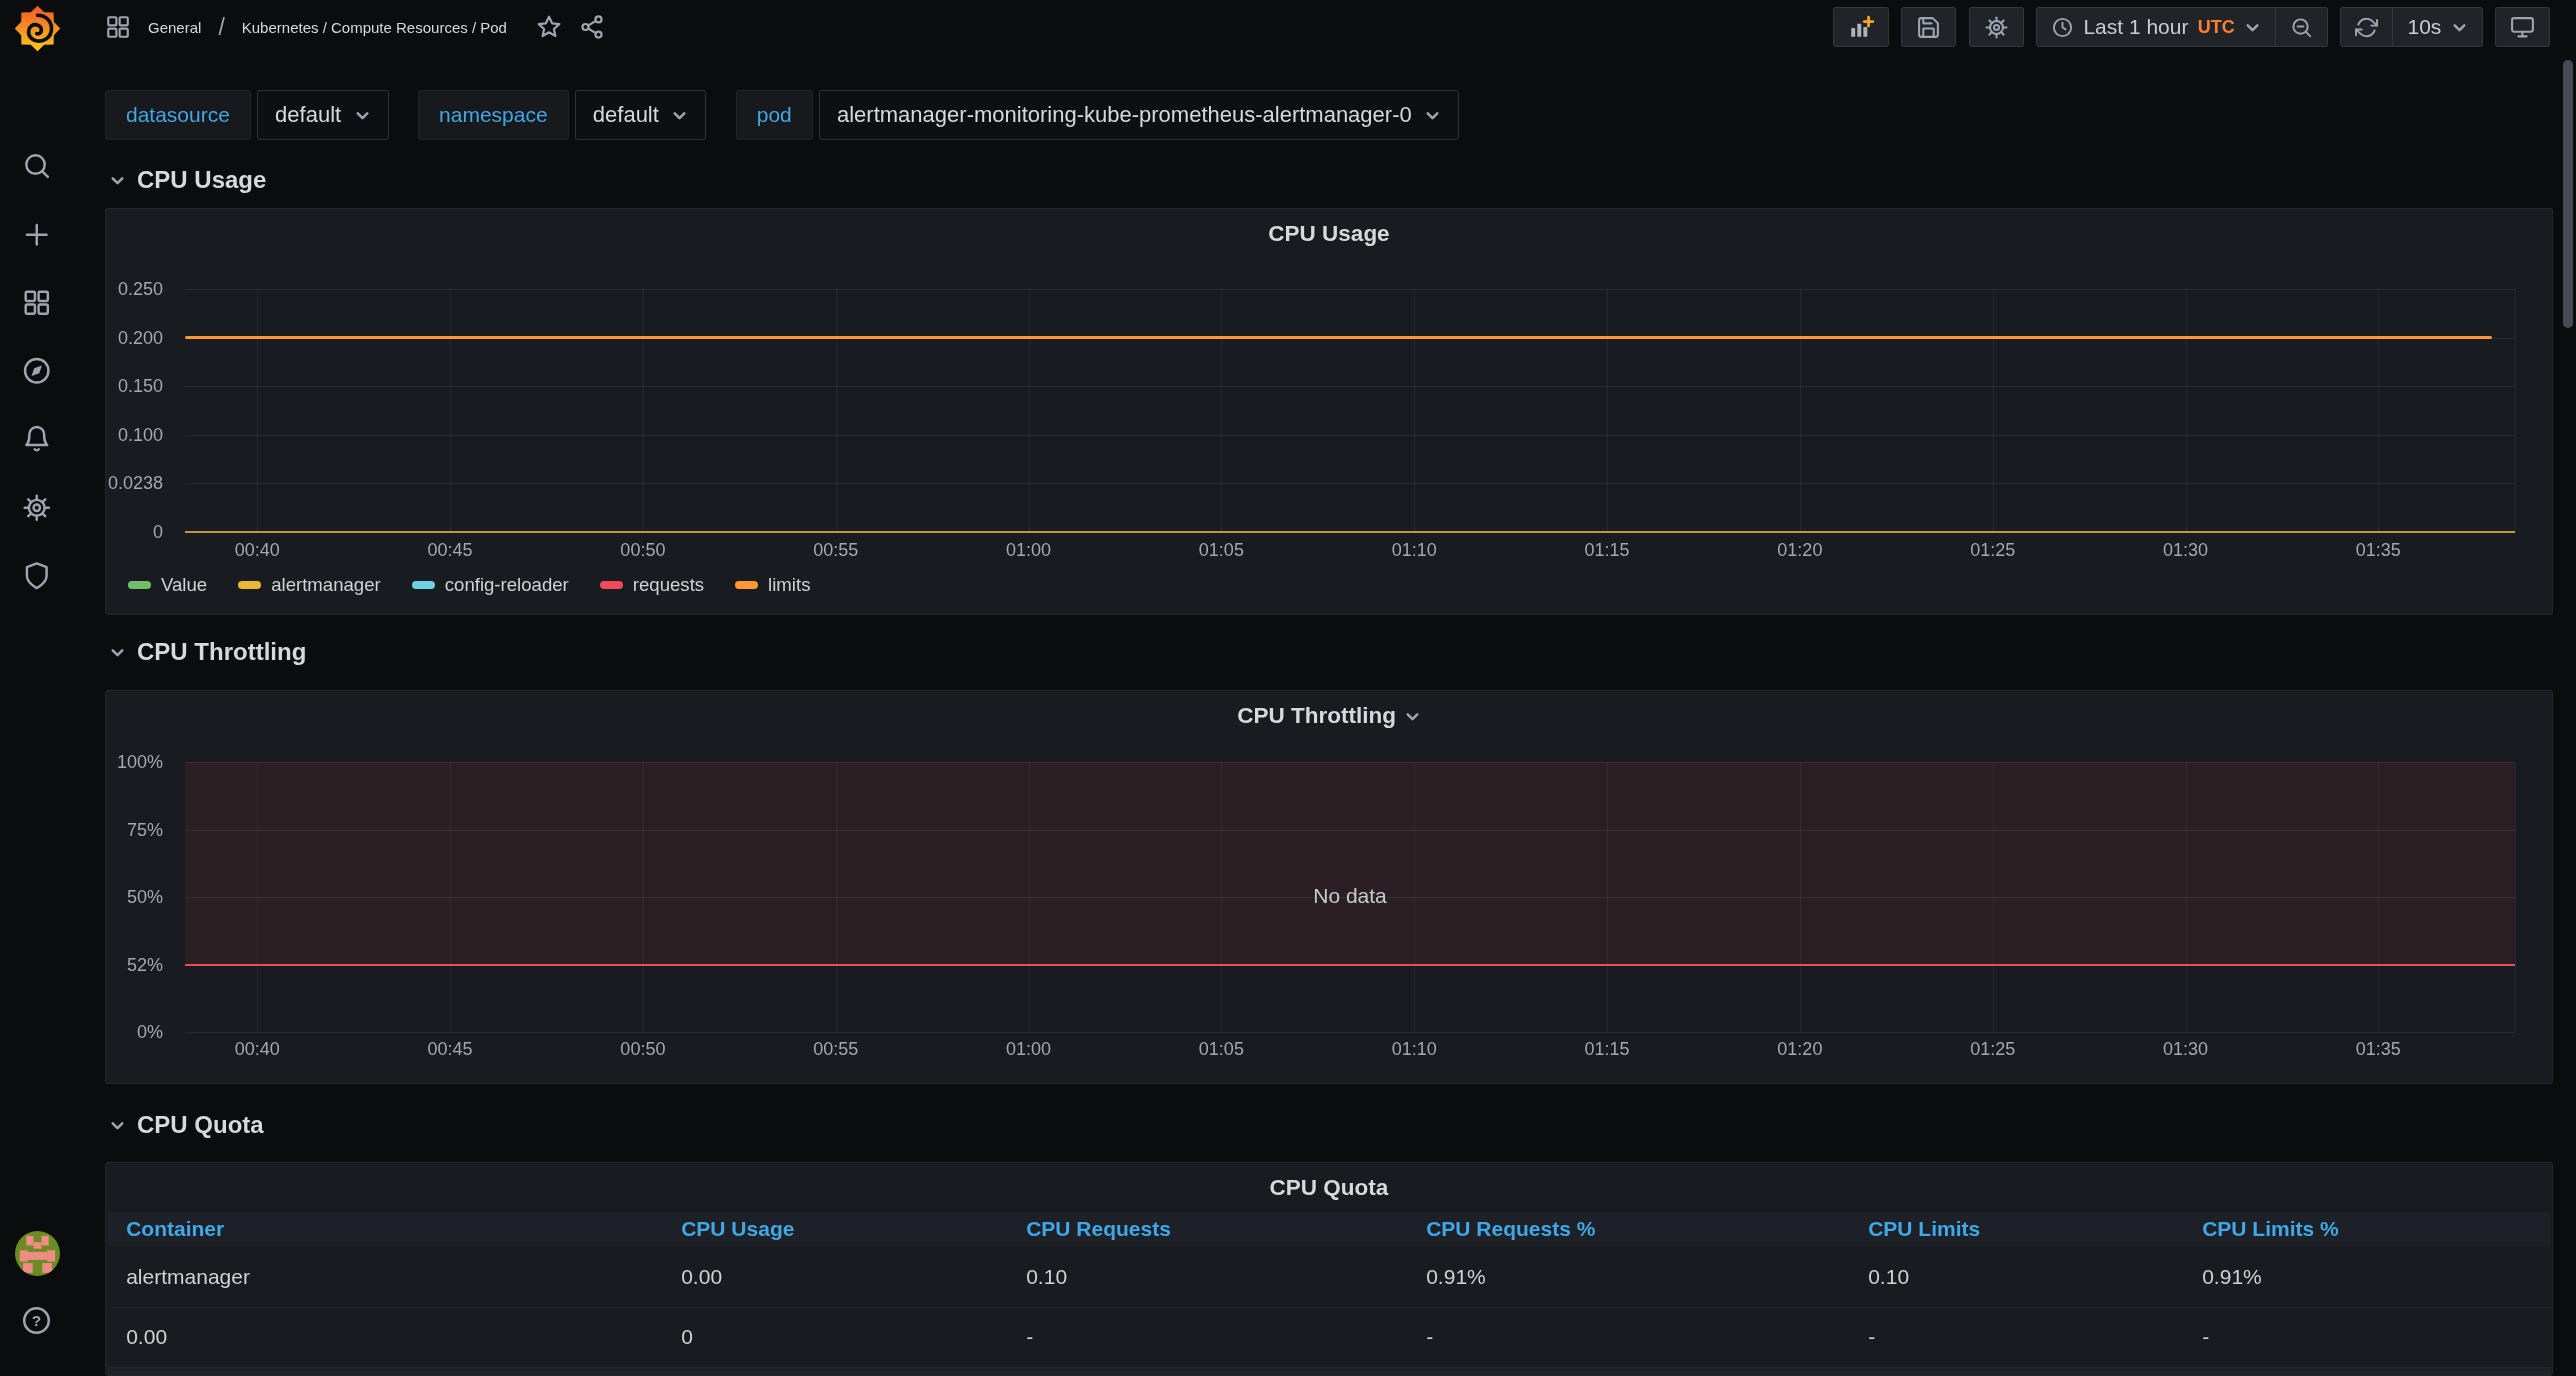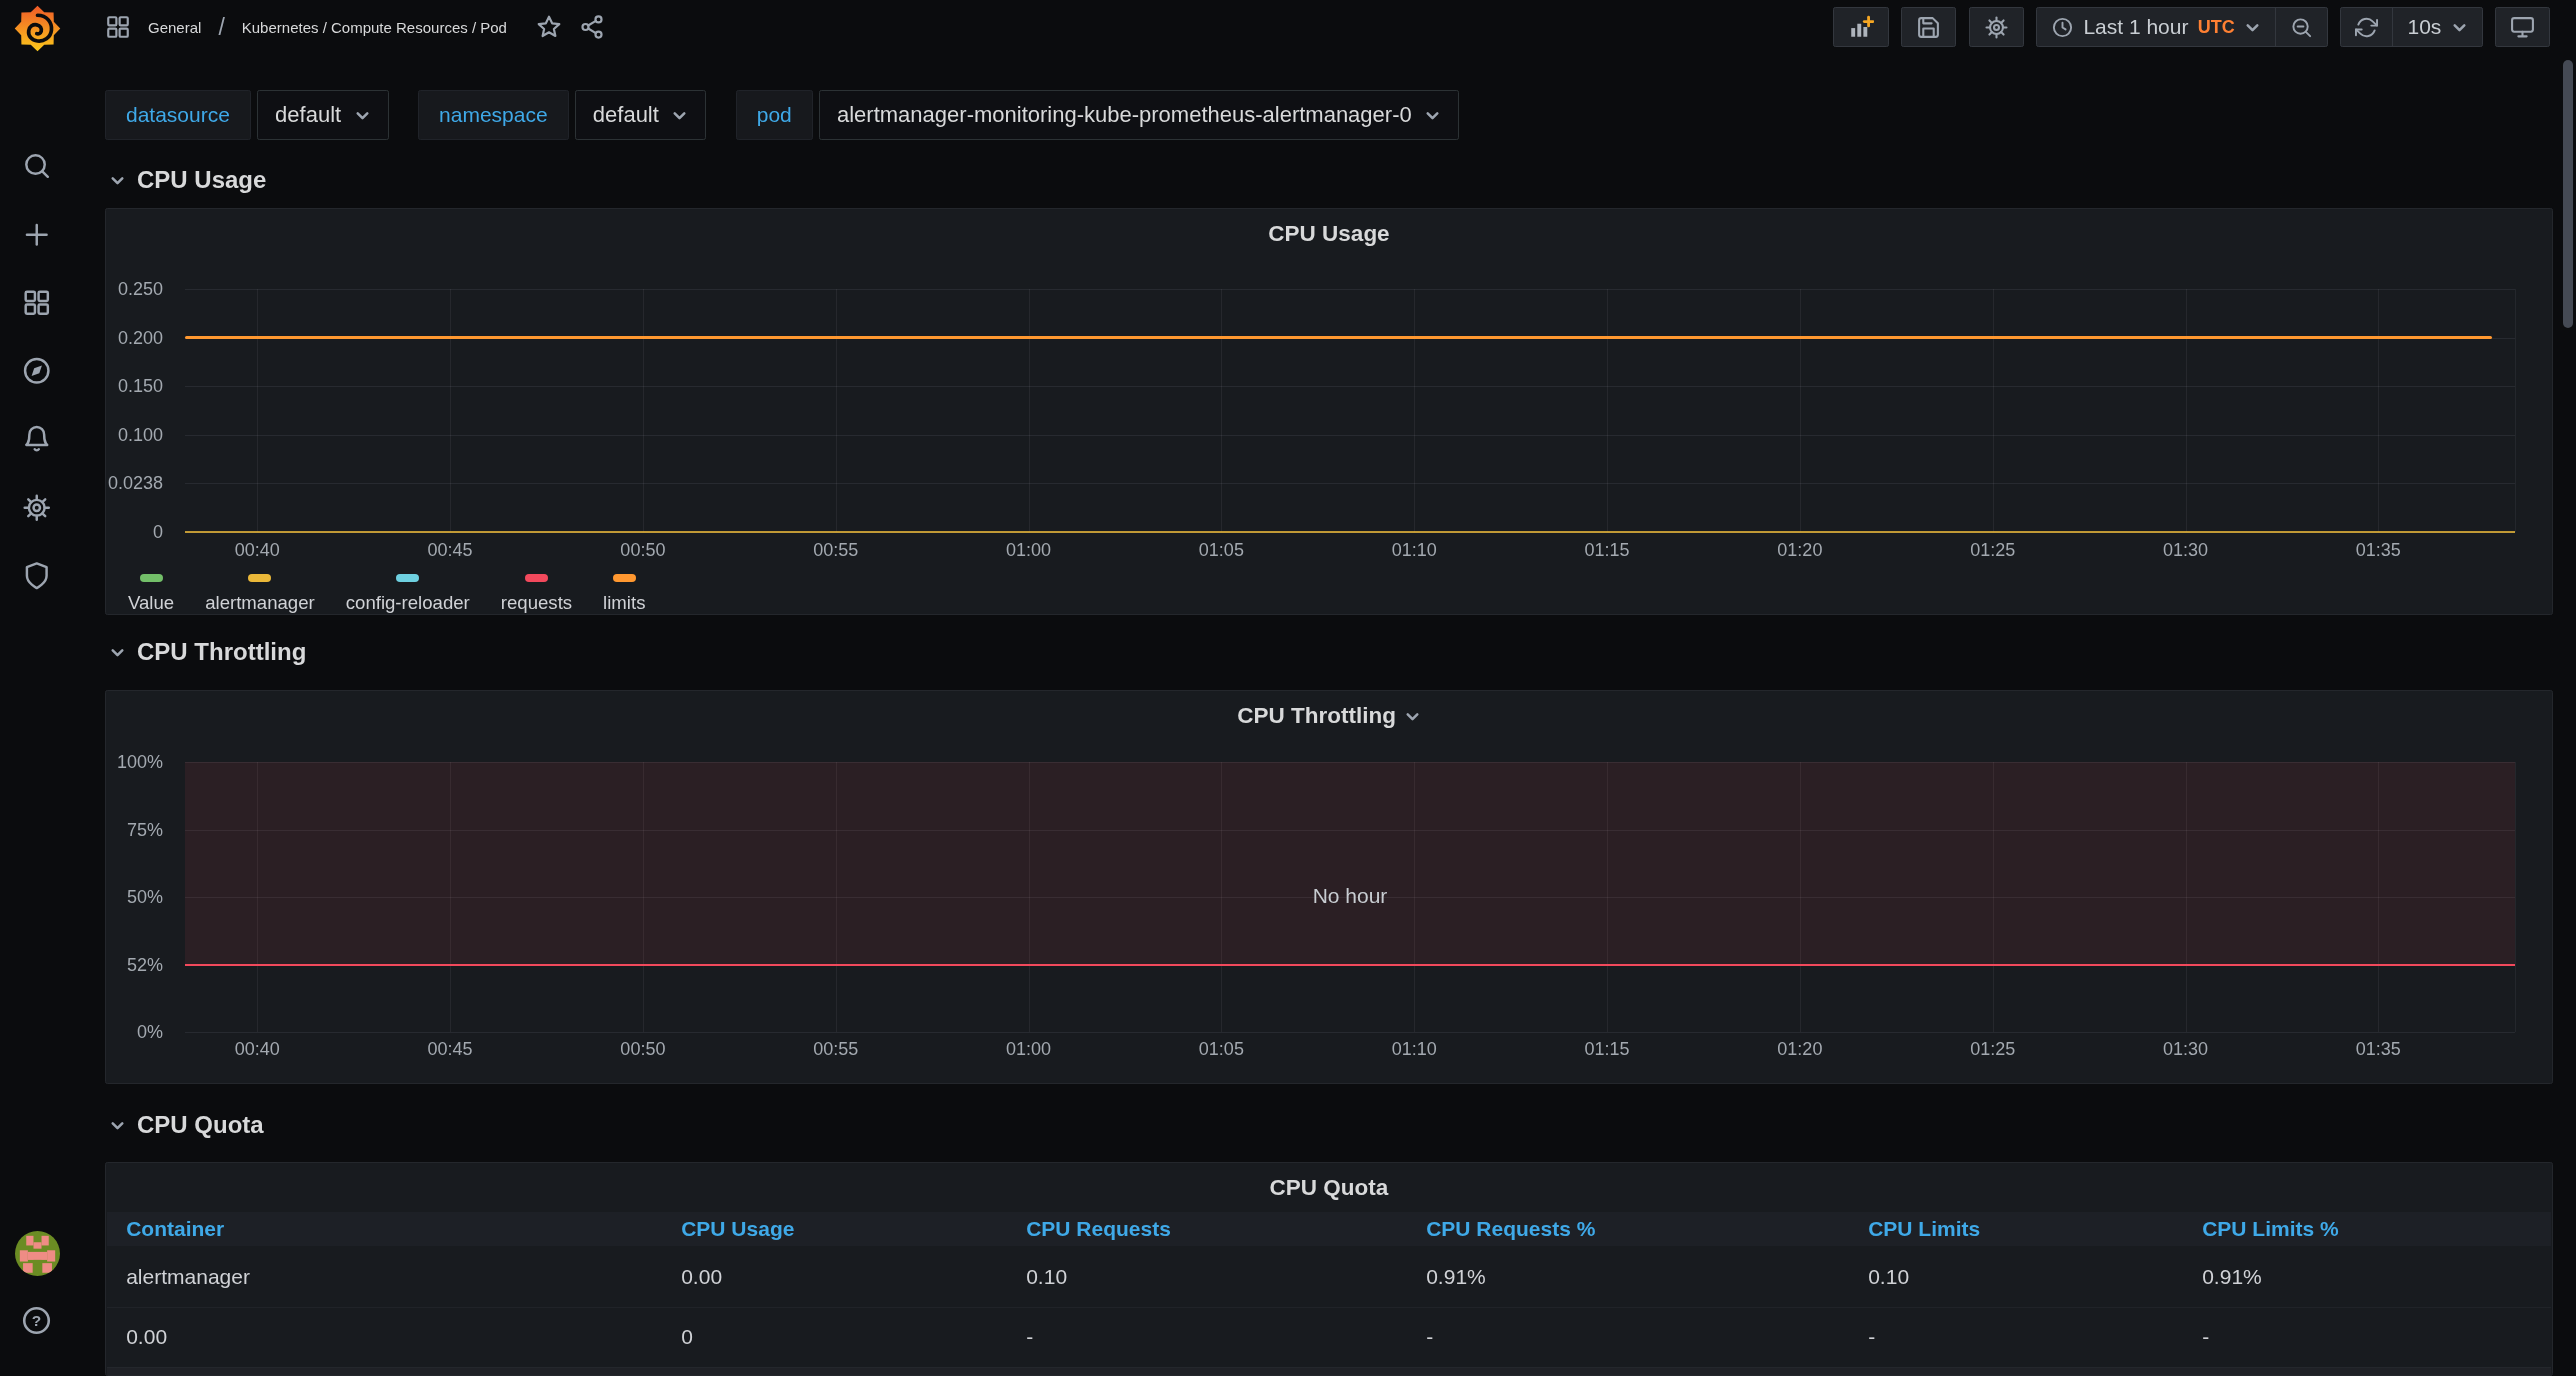--- a/index.html
+++ b/index.html
@@ -45,21 +45,21 @@
   .ylabels{position:absolute;}
   .ytick{position:absolute;right:11px;width:78px;text-align:right;font-size:18px;color:#a3a9b0;}
   .xlabels{position:absolute;height:25px;text-align:right;}
   .xtick{position:absolute;top:0;transform:translateX(-50%);font-size:18px;color:#a3a9b0;white-space:nowrap;}
   .line-limits{position:absolute;left:0;width:99%;top:calc(20% - 1.6px);height:3.1px;background:#ff9830;border-radius:1.6px;}
   .line-alert{position:absolute;left:0;right:0;bottom:-0.8px;height:2.3px;background:#eab839;opacity:.8;}
   .thr-fill{position:absolute;left:0;right:0;top:0;height:75%;background:rgba(242,73,92,0.09);}
   .thr-line{position:absolute;left:0;right:0;top:calc(75% - 0.8px);height:2.3px;background:#f2495c;}
   .no-data{position:absolute;left:0;right:0;top:45%;text-align:center;font-size:21px;color:#c7ccd1;}
   .legend{position:absolute;left:22px;display:flex;align-items:center;gap:31px;}
-  .legend-item{display:flex;align-items:center;gap:10px;cursor:pointer;flex-direction:column;}
+  .legend-item{display:flex;align-items:center;gap:10px;cursor:pointer;}
   .legend-swatch{width:23px;height:7.8px;border-radius:3.9px;}
   .legend-label{font-size:18.6px;color:#d0d2d6;}
   
   .tgrid{position:absolute;left:0.8px;right:0.8px;display:grid;grid-template-columns:555px 345px 400px 442px 334px 1fr;align-items:center;}
   .thead{top:49px;height:34px;background:#1d2026;}
   .th{padding-left:19.4px;color:#3fa9e8;font-weight:700;font-size:21px;cursor:pointer;}
   .trow1{top:83px;height:61px;border-bottom:0.8px solid rgba(204,204,220,0.05);}
   .trow2{top:144px;height:60px;border-bottom:0.8px solid rgba(204,204,220,0.07);}
   .td{padding-left:19.4px;color:#d0d2d6;font-size:21px;}
   .row-peek{position:absolute;left:0.8px;right:0.8px;top:205px;height:9.3px;background:rgba(204,204,220,0.04);}
@@ -414,21 +414,21 @@
         <div class="grid-v" style="left: 19.652%;"></div>
         <div class="grid-v" style="left: 11.376%;"></div>
         <div class="grid-v" style="left: 3.1%;"></div>
         <div class="grid-h" style="top: 100%;"></div>
         <div class="grid-h" style="top: 75%;"></div>
         <div class="grid-h" style="top: 50%;"></div>
         <div class="grid-h" style="top: 25%;"></div>
         <div class="grid-h" style="top: 0%;"></div>
       <div class="thr-fill"></div>
       <div class="thr-line"></div>
-      <div class="no-data">No hour</div>
+      <div class="no-data">No data</div>
     </div>
     <div class="xlabels" id="xlab-thr" style="left:79px;top:348px;width:2330px">
         <div class="xtick" style="left: 3.1%;">00:40</div>
         <div class="xtick" style="left: 11.376%;">00:45</div>
         <div class="xtick" style="left: 19.652%;">00:50</div>
         <div class="xtick" style="left: 27.928%;">00:55</div>
         <div class="xtick" style="left: 36.204%;">01:00</div>
         <div class="xtick" style="left: 44.48%;">01:05</div>
         <div class="xtick" style="left: 52.756%;">01:10</div>
         <div class="xtick" style="left: 61.032%;">01:15</div>

